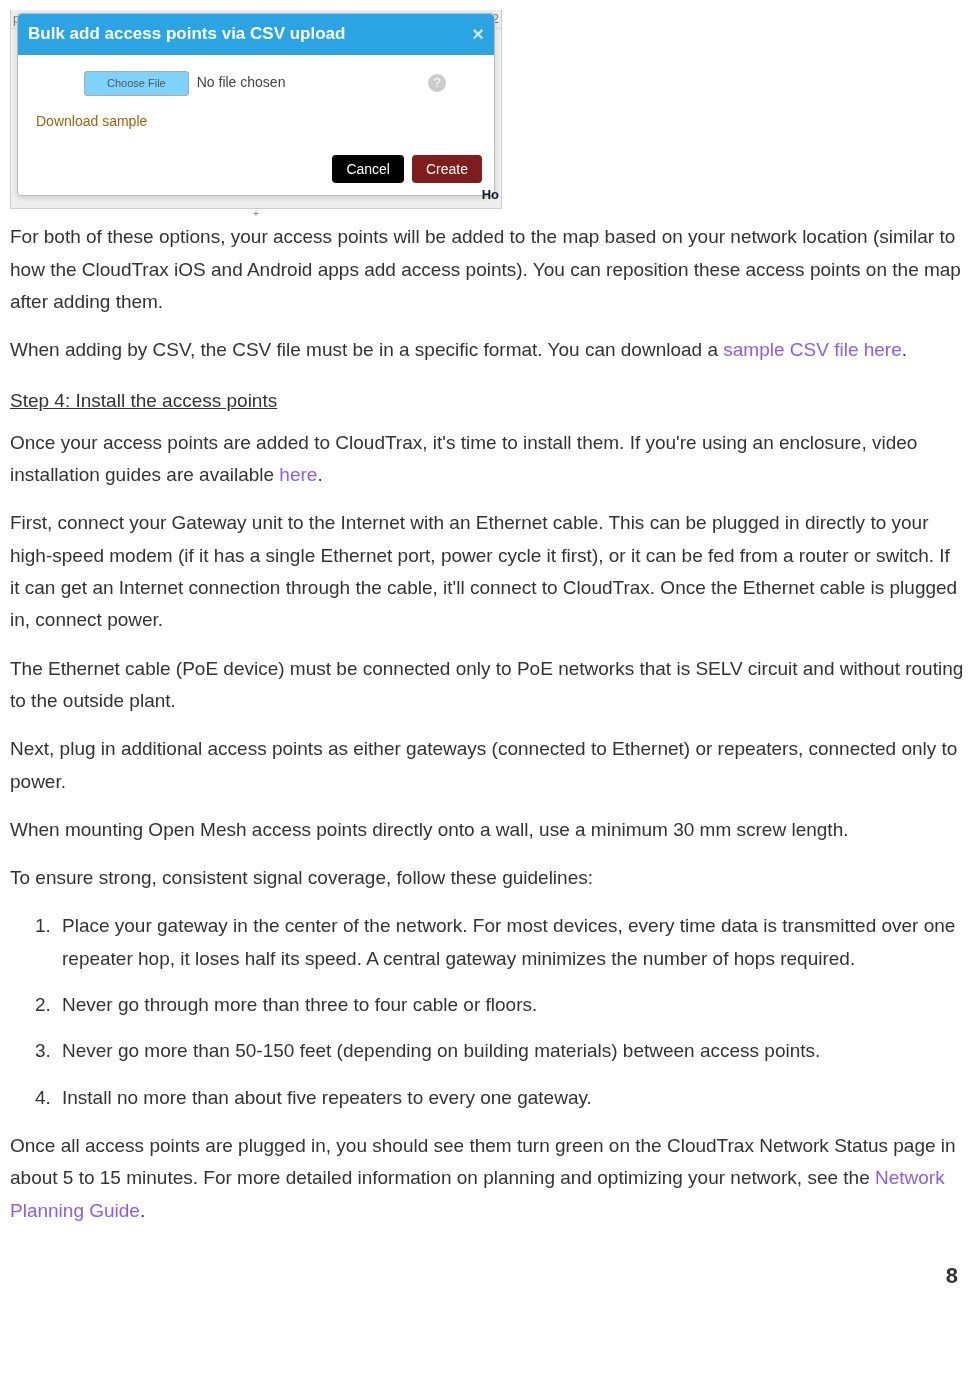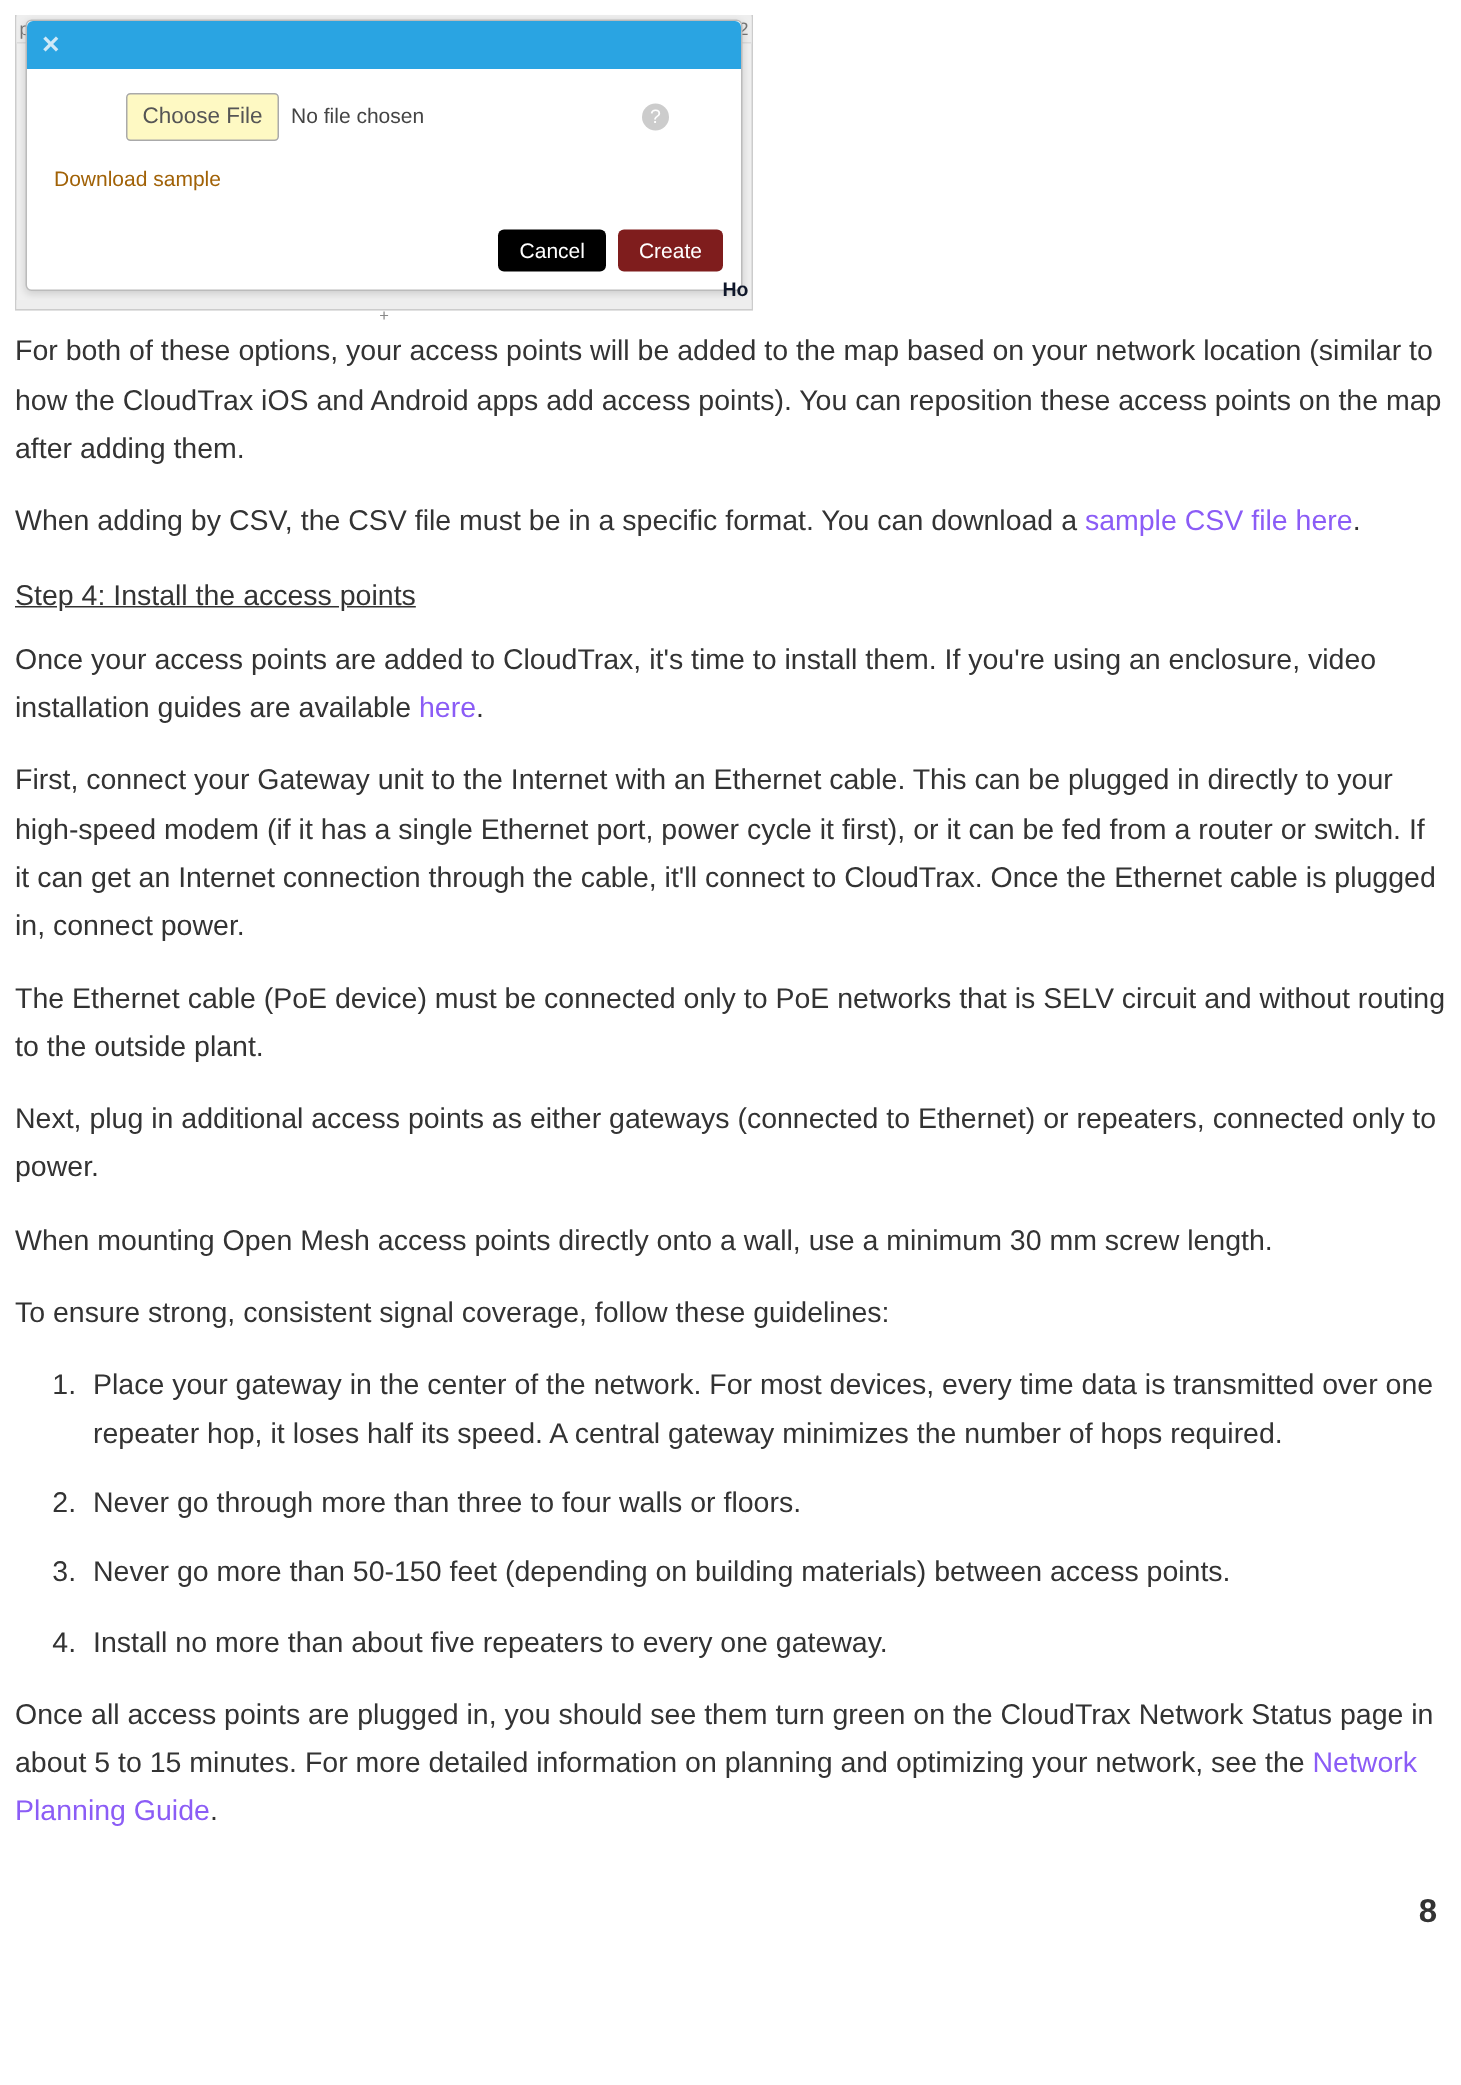--- a/index.html
+++ b/index.html
@@ -61,25 +61,25 @@
     padding: 16px 18px 8px 18px;
     font-size: 14px;
   }
   .file-row {
     display: flex;
     align-items: center;
     gap: 8px;
     margin-left: 48px;
   }
   .choose-file {
-    font-size: 15px;
-    padding: 2px 10px;
+    font-size: 11px;
+    padding: 2px 22px;
     border: 1px solid #aaa;
     border-radius: 3px;
-    background: #fef9c3;
+    background: #7dd3fc;
     color: #555;
     cursor: pointer;
   }
   .no-file {
     color: #444;
     font-size: 14px;
   }
   .help-icon {
     margin-left: auto;
     width: 18px; height: 18px;
@@ -151,20 +151,21 @@
 </head>
 <body>
 
 <div class="dialog-screenshot">
   <div class="dialog-bg-hint">
     <span class="p">p</span>
     <span class="two">2</span>
   </div>
   <div class="dialog">
     <div class="dialog-header">
+      <span>Bulk add access points via CSV upload</span>
       <span class="close">×</span>
     </div>
     <div class="dialog-body">
       <div class="file-row">
         <span class="choose-file">Choose File</span>
         <span class="no-file">No file chosen</span>
         <span class="help-icon">?</span>
       </div>
       <span class="download-sample">Download sample</span>
     </div>
@@ -192,21 +193,21 @@
 </p>
 
 <p>First, connect your Gateway unit to the Internet with an Ethernet cable. This can be plugged in directly to your high-speed modem (if it has a single Ethernet port, power cycle it first), or it can be fed from a router or switch. If it can get an Internet connection through the cable, it'll connect to CloudTrax. Once the Ethernet cable is plugged in, connect power.</p>
 <p>The Ethernet cable (PoE device) must be connected only to PoE networks that is SELV circuit and without routing to the outside plant.</p>
 <p>Next, plug in additional access points as either gateways (connected to Ethernet) or repeaters, connected only to power.</p>
 <p>When mounting Open Mesh access points directly onto a wall, use a minimum 30 mm screw length.</p>
 <p>To ensure strong, consistent signal coverage, follow these guidelines:</p>
 
 <ol>
   <li>Place your gateway in the center of the network. For most devices, every time data is transmitted over one repeater hop, it loses half its speed. A central gateway minimizes the number of hops required.</li>
-  <li>Never go through more than three to four walls or floors.</li>
+  <li>Never go through more than three to four cable or floors.</li>
   <li>Never go more than 50-150 feet (depending on building materials) between access points.</li>
   <li>Install no more than about five repeaters to every one gateway.</li>
 </ol>
 
 <p>
   <span>Once all access points are plugged in, you should see them turn green on the CloudTrax Network Status page in about 5 to 15 minutes. For more detailed information on planning and optimizing your network, see the </span><span class="link">Network Planning Guide</span><span>.</span>
 </p>
 
 <div class="page-number">8</div>
 

